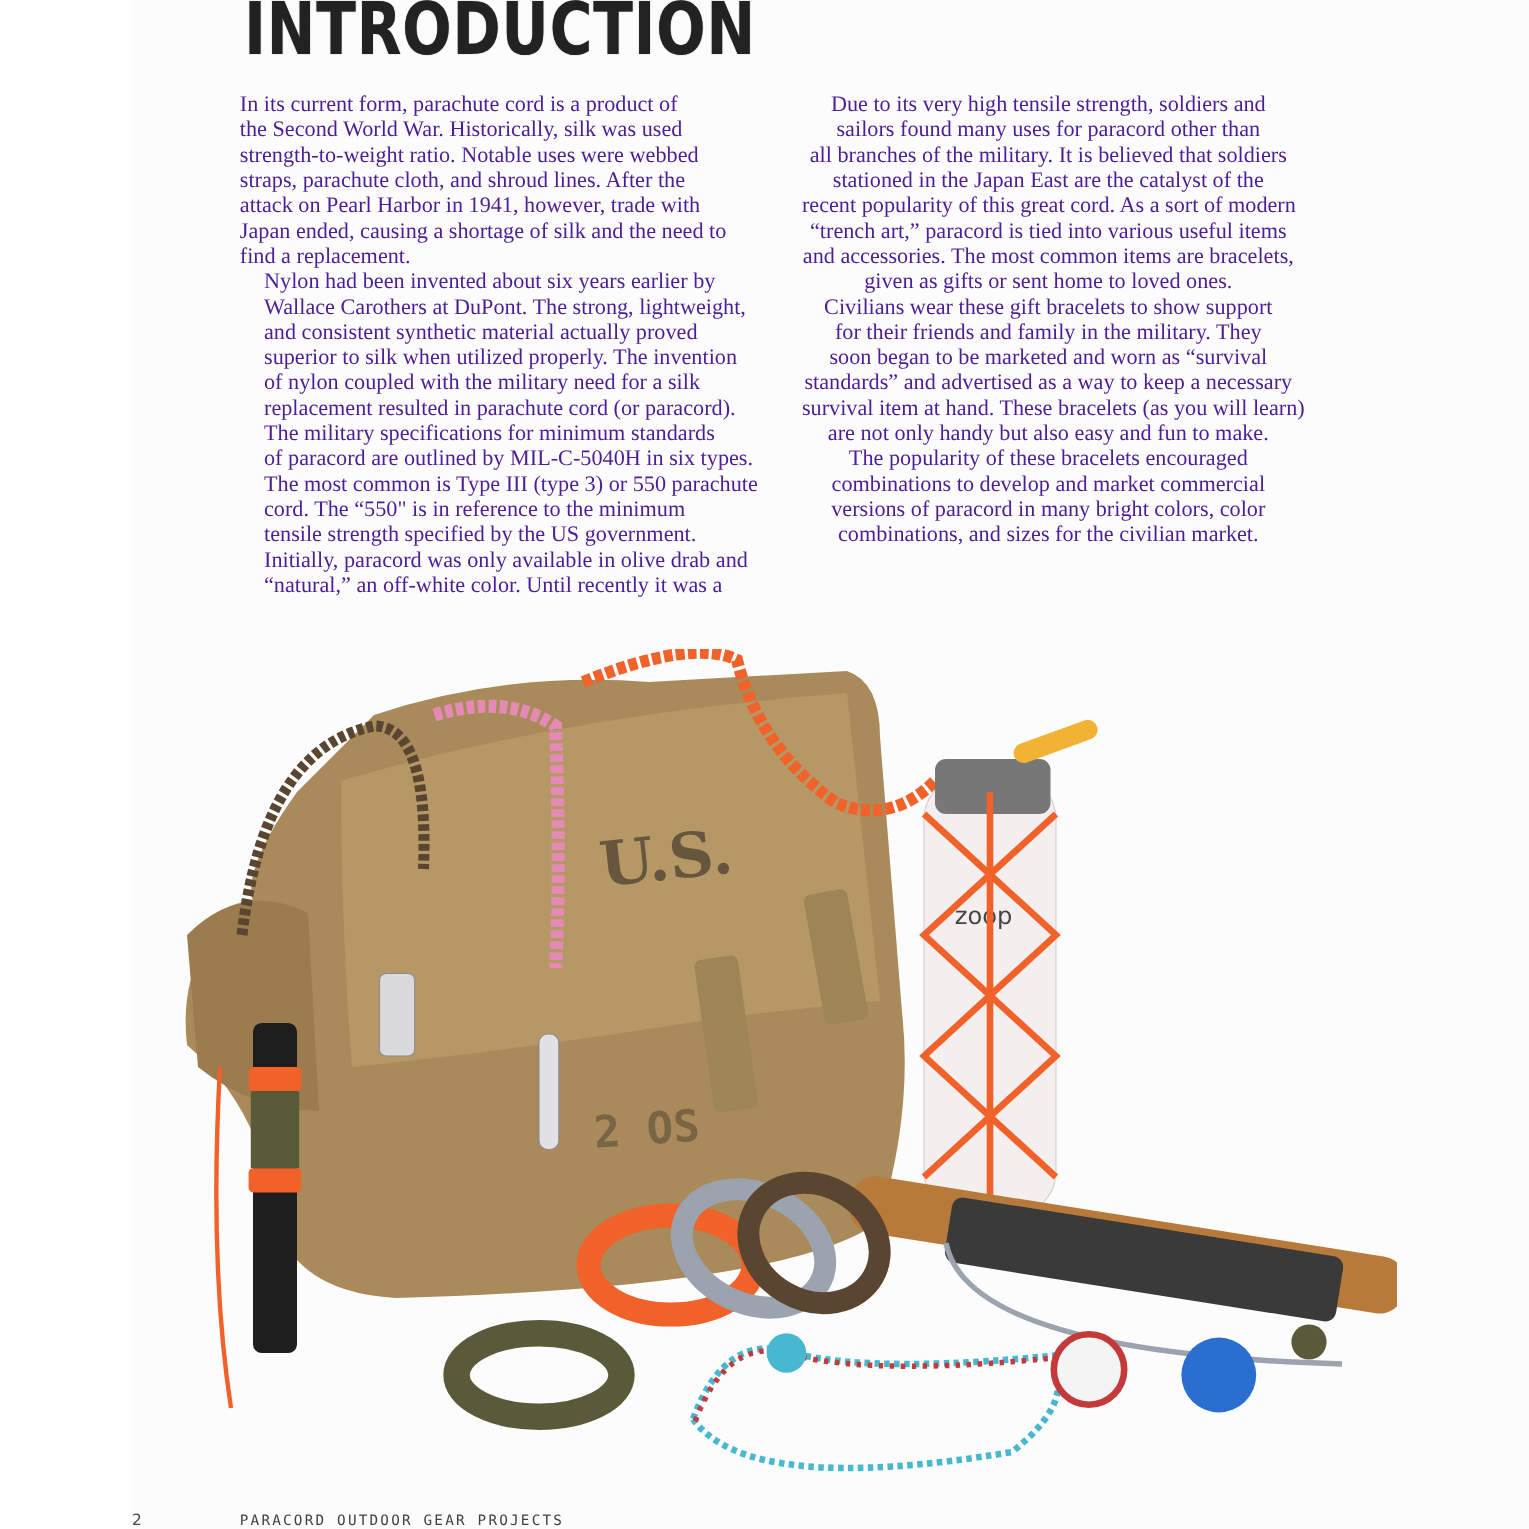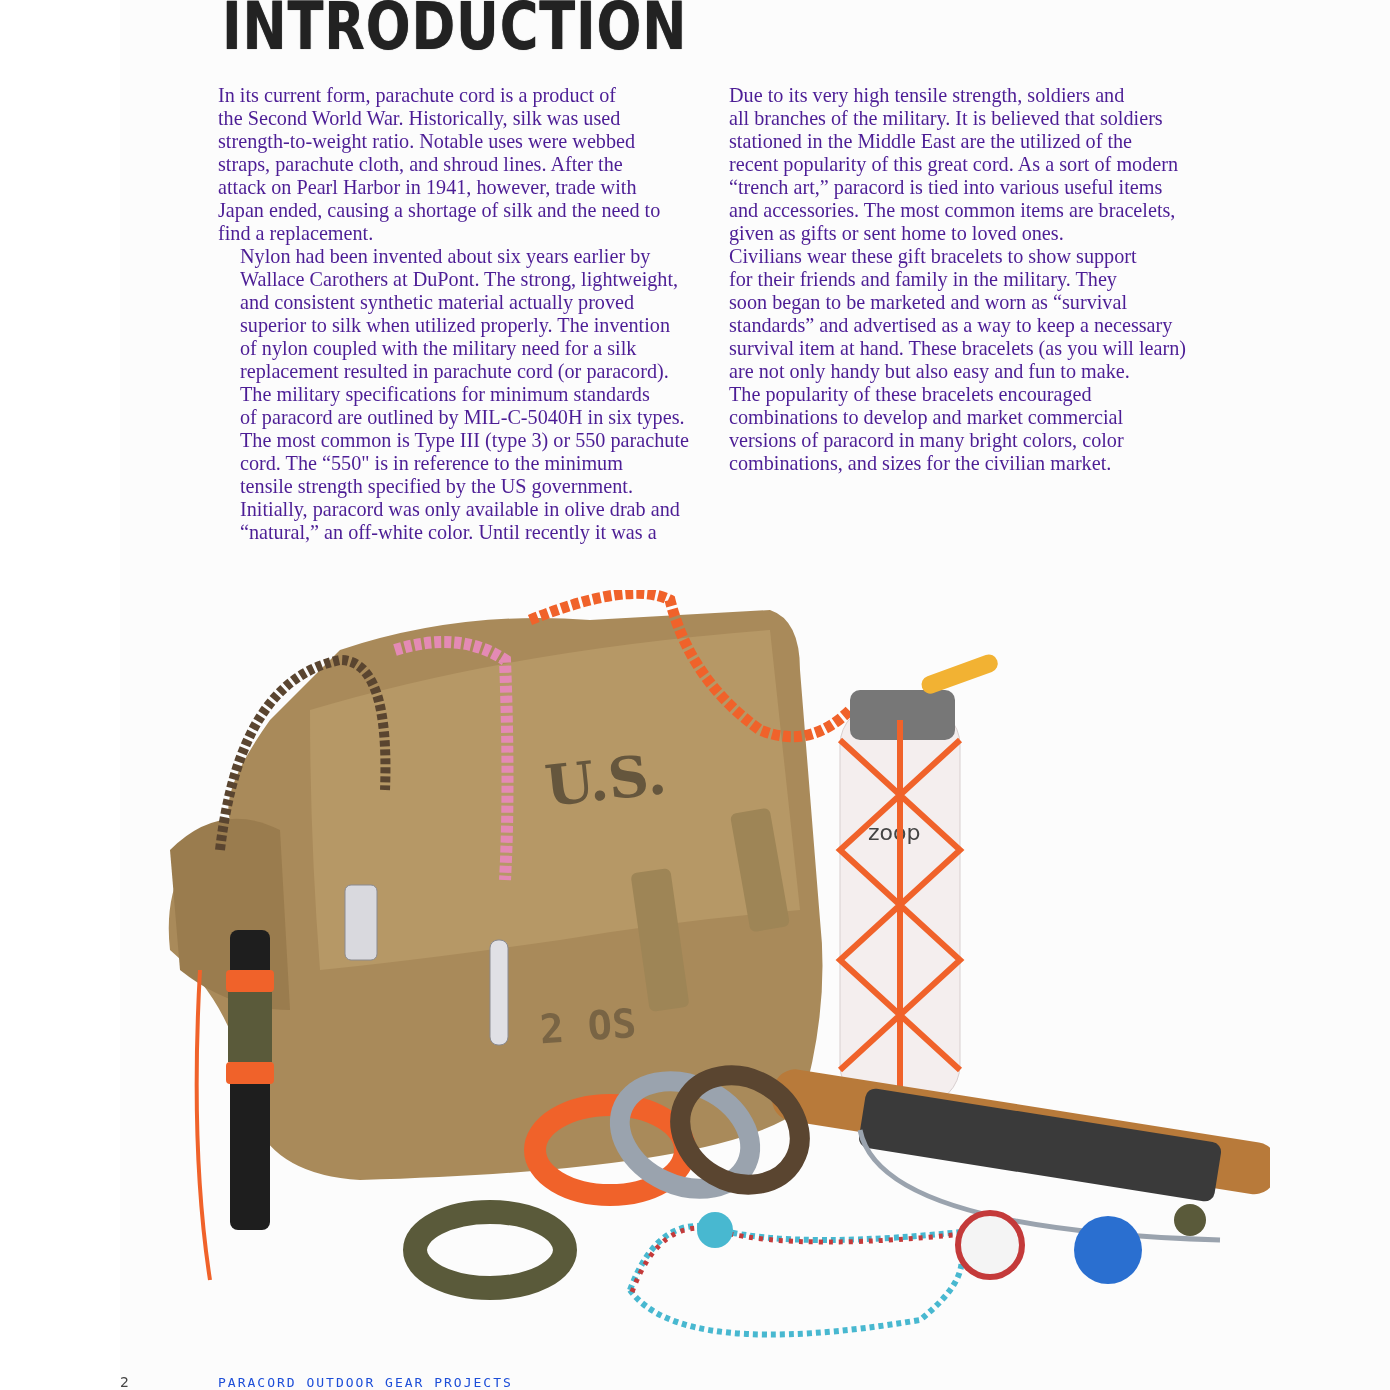--- a/index.html
+++ b/index.html
@@ -19,37 +19,37 @@
       font-weight: bold; font-size: 66px; letter-spacing: 1px;
       color: #222; line-height: 1;
       transform: scaleX(0.80); transform-origin: left top;
       text-shadow: 0 0 1px #555;
     }
     .col {
       position: absolute; top: 84px;
       font-size: 20.2px; line-height: 23px; color: #4c1d95;
     }
     .col.left { left: 218px; width: 470px; }
-    .col.right { left: 707px; width: 470px; }
+    .col.right { left: 707px; width: 470px; text-align: center; }
     .col p { margin: 0; text-indent: 22px; }
     .col p.first { text-indent: 0; }
     .col.right p.first { text-indent: 22px; }
     .col span.line { display: block; white-space: nowrap; }
 
     .photo { position: absolute; left: 160px; top: 590px; width: 1110px; height: 760px; }
     .photo svg { width: 100%; height: 100%; display: block; }
 
     .footer-page {
       position: absolute; left: 120px; top: 1374px;
       font-family: "DejaVu Sans", sans-serif; font-size: 14px; color: #444;
     }
     .footer-title {
       position: absolute; left: 218px; top: 1375px;
       font-family: "DejaVu Sans Mono", "Liberation Mono", monospace;
-      font-size: 13px; letter-spacing: 2px; color: #1d4ed8;
+      font-size: 13px; letter-spacing: 2px; color: #404040;
     }
   </style>
 </head>
 <body>
 
 <div class="page"></div>
 
 <div class="title">INTRODUCTION</div>
 
 <div class="col left">
@@ -77,22 +77,23 @@
     <span class="line">cord. The “550" is in reference to the minimum</span>
     <span class="line">tensile strength specified by the US government.</span>
     <span class="line">Initially, paracord was only available in olive drab and</span>
     <span class="line">“natural,” an off-white color. Until recently it was a</span>
   </p>
 </div>
 
 <div class="col right">
   <p class="first">
     <span class="line" style="text-indent:22px">Due to its very high tensile strength, soldiers and</span>
+    <span class="line">sailors found many uses for paracord other than</span>
     <span class="line">all branches of the military. It is believed that soldiers</span>
-    <span class="line">stationed in the Middle East are the utilized of the</span>
+    <span class="line">stationed in the Japan East are the catalyst of the</span>
     <span class="line">recent popularity of this great cord. As a sort of modern</span>
     <span class="line">“trench art,” paracord is tied into various useful items</span>
     <span class="line">and accessories. The most common items are bracelets,</span>
     <span class="line">given as gifts or sent home to loved ones.</span>
   </p>
   <p>
     <span class="line" style="text-indent:22px">Civilians wear these gift bracelets to show support</span>
     <span class="line">for their friends and family in the military. They</span>
     <span class="line">soon began to be marketed and worn as “survival</span>
     <span class="line">standards” and advertised as a way to keep a necessary</span>

